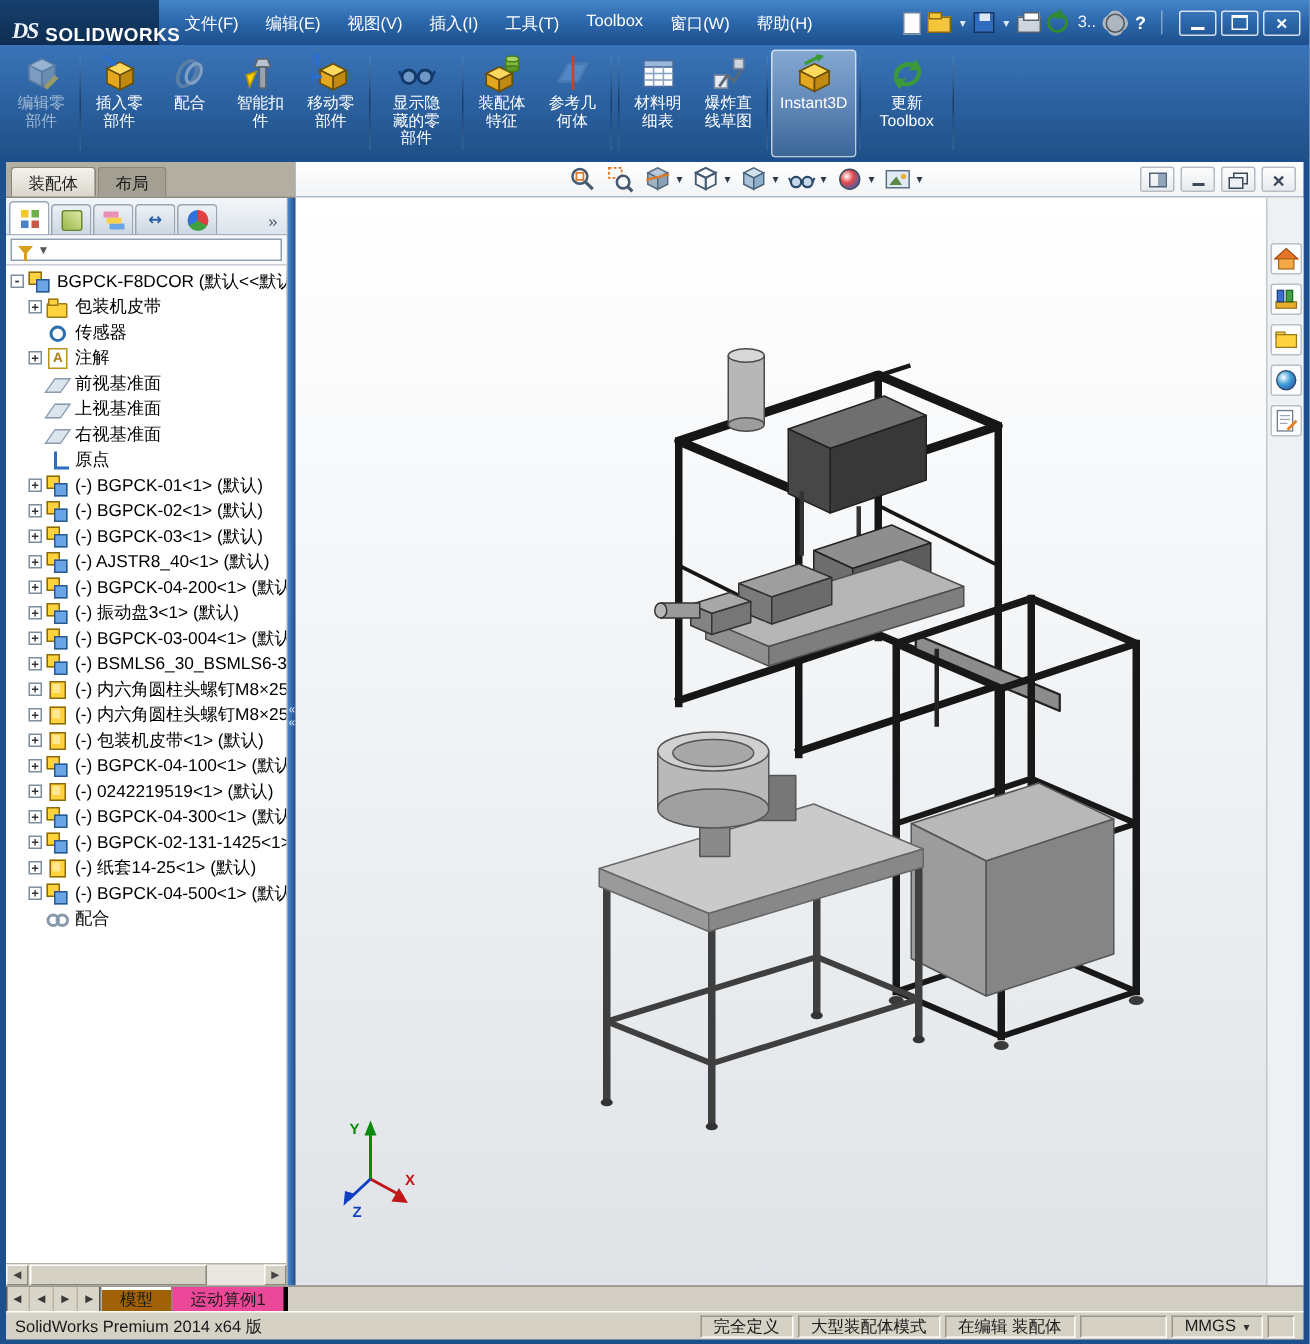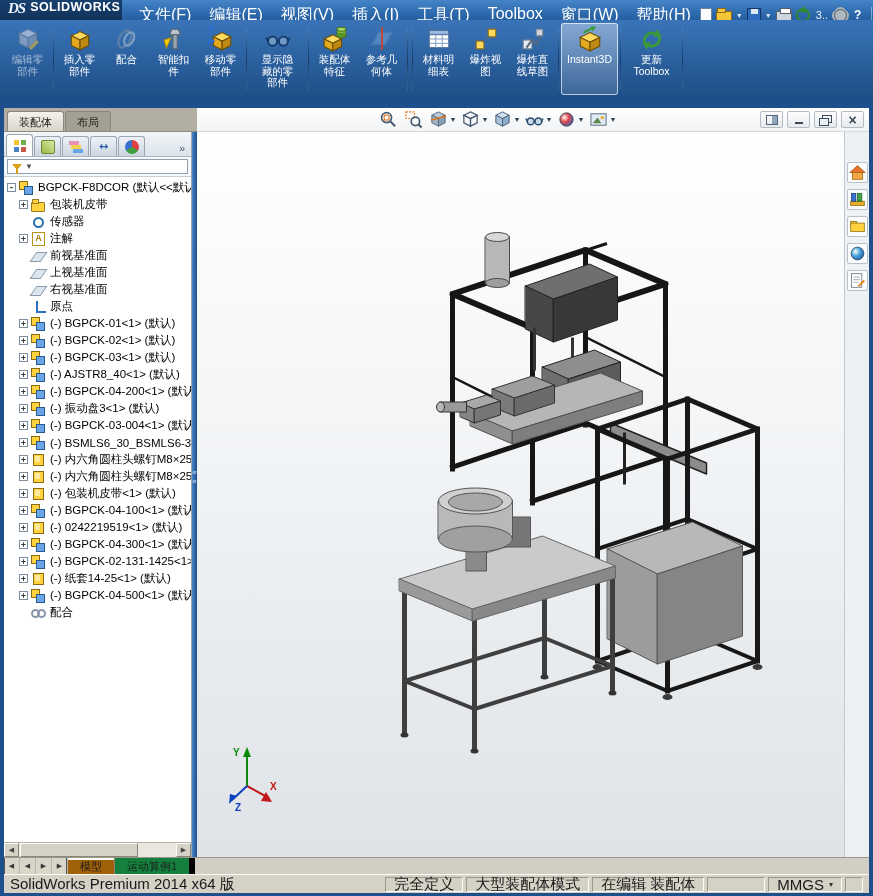--- a/index.html
+++ b/index.html
@@ -3,26 +3,26 @@
 <meta charset="utf-8">
 <style>
   *{box-sizing:border-box;margin:0;padding:0}
   html,body{width:873px;height:896px;overflow:hidden}
   body{font-family:"Liberation Sans","DejaVu Sans",sans-serif;font-size:12px;cursor:default}
   #app{position:relative;width:873px;height:896px;background:#1d4f8c;overflow:hidden}
 
   
   #titlebar{position:absolute;top:0;left:0;right:0;height:30px;display:flex;align-items:center;
     background:linear-gradient(180deg,#4585c8 0%,#2d69ad 45%,#1d4f8c 100%);color:#fff}
-  #logo{height:30px;width:122px;flex:none;display:flex;align-items:flex-start;gap:5px;padding-left:8px;
+  #logo{height:30px;width:106px;flex:none;display:flex;align-items:flex-end;gap:5px;padding-left:8px;
     background:linear-gradient(180deg,#17406f,#0e2d51)}
   #logo .ds{font:italic 800 15px "Liberation Serif",serif;color:#eef4fb;letter-spacing:-1px}
   #logo .sw{font:700 12.5px "Liberation Sans",sans-serif;letter-spacing:.4px}
   #menus{display:flex;margin-left:8px}
-  .menu-item{padding:4px 9px;font-size:16px;white-space:nowrap}
+  .menu-item{padding:4px 9px;font-size:11px;white-space:nowrap}
   #quickbar{margin-left:auto;display:flex;align-items:center;gap:4px;margin-right:8px}
   .qi{position:relative;width:16px;height:15px;flex:none}
   .qi-new{background:#fdfdfd;border:1px solid #6d84a0;width:12px;height:15px}
   .qi-open{width:16px;height:11px;background:#f5c63a;border:1px solid #8a6a10;margin-top:3px}
   .qi-open::before{content:"";position:absolute;left:0;top:-4px;width:7px;height:3px;background:#f5c63a;border:1px solid #8a6a10}
   .qi-save{width:14px;height:14px;background:#2f6bbf;border:1px solid #14355f}
   .qi-save::before{content:"";position:absolute;left:3px;top:0;width:7px;height:5px;background:#dce6f2}
   .qi-print{width:16px;height:11px;background:#cfd5dc;border:1px solid #57616d;margin-top:2px}
   .qi-print::before{content:"";position:absolute;left:3px;top:-4px;width:9px;height:4px;background:#fff;border:1px solid #57616d}
   .qi-rebuild{width:14px;height:14px;border:2.5px solid #2f8a33;border-radius:50%}
@@ -35,21 +35,21 @@
   .qcaret::before{content:"▾"}
   .qsep{width:1px;height:16px;background:rgba(255,255,255,.4);margin:0 3px}
   #winbtns{display:flex;gap:3px;margin-right:6px}
   .winbtn{width:25px;height:17px;border:1px solid rgba(255,255,255,.8);border-radius:2px;
     display:grid;place-items:center;color:#fff;position:relative}
   .winbtn.min::before{content:"";width:9px;height:2px;background:#fff;margin-top:7px}
   .winbtn.max::before{content:"";width:9px;height:7px;border:1.5px solid #fff;border-top-width:2.5px}
   .winbtn.close::before{content:"×";font:700 13px/13px "Liberation Sans",sans-serif}
 
   
-  #ribbon{position:absolute;top:20px;left:0;right:0;height:75px;display:flex;align-items:center;
+  #ribbon{position:absolute;top:30px;left:0;right:0;height:75px;display:flex;align-items:center;
     padding:3px 0 0 4px;background:linear-gradient(180deg,#3a74b8 0%,#2b609e 55%,#1f5088 100%)}
   .rbtn{width:47px;min-height:72px;display:flex;flex-direction:column;align-items:center;padding:3px 0 2px;
     border-radius:3px;color:#fff;font-size:10.5px;line-height:11.5px;text-align:center;white-space:pre-line;flex:none}
   .rbtn svg{width:26px;height:26px;margin-bottom:2px;flex:none}
   .rbtn.wide{width:57px}
   .rbtn.disabled{opacity:.55}
   .rbtn.active{background:linear-gradient(180deg,rgba(255,255,255,.38),rgba(255,255,255,.12));
     box-shadow:inset 0 0 0 1px rgba(255,255,255,.65)}
   .rsep{width:1px;align-self:stretch;margin:5px 2px;flex:none;
     background:linear-gradient(180deg,rgba(255,255,255,.1),rgba(10,35,65,.6),rgba(255,255,255,.1))}
@@ -145,26 +145,26 @@
   #triad{position:absolute;left:30px;bottom:45px;width:52px;height:68px}
   #triad text{font:700 10px "Liberation Sans",sans-serif}
 
   
   #doctabs{position:absolute;left:4px;right:4px;bottom:22px;height:17px;background:#d2cec3;border-top:1px solid #9a968a;
     display:flex;align-items:stretch;font-size:11px}
   .nav{width:16px;display:grid;place-items:center;color:#3a3a3a;font-size:7px;border-right:1px solid #b9b5a9;background:#d9d5c9}
   .nav.first::before{content:"◀"} .nav.prev::before{content:"◀"} .nav.next::before{content:"▶"} .nav.last::before{content:"▶"}
   .nav.first,.nav.last{box-shadow:inset 3px 0 0 -2px #555}
   .nav.last{box-shadow:inset -3px 0 0 -2px #555}
-  .dtab{padding:1px 12px 0;display:flex;align-items:center;border-right:6px solid #000000;color:#1a1a1a;background:#15803d}
+  .dtab{padding:1px 12px 0;display:flex;align-items:center;border-right:3px solid #000000;color:#1a1a1a;background:#ec4899}
   .dtab.active{background:#a16207;border-right:1px solid #8a867a;box-shadow:inset 0 2px 0 #fff}
 
   
   #statusbar{position:absolute;left:4px;right:4px;bottom:3px;height:19px;background:#d5d1c5;border-top:1px solid #fdfcf8;
-    display:flex;align-items:center;font-size:15px;color:#1a1a1a;padding:0 6px;gap:3px}
+    display:flex;align-items:center;font-size:11px;color:#1a1a1a;padding:0 6px;gap:3px}
   .seg{height:15px;display:flex;align-items:center;padding:0 8px;gap:5px;
     border:1px solid;border-color:#9b968a #fdfcf9 #fdfcf9 #9b968a;white-space:nowrap}
   .seg.spacer{width:58px}
   .seg.endcap{width:18px}
   .scaret{font-size:8px;color:#333}
   .scaret::before{content:"▾"}
   #status-left{white-space:nowrap;margin-right:auto}
 </style>
 </head>
 <body>
@@ -296,29 +296,20 @@
       <svg viewBox="0 0 24 24">
           <rect x="3" y="4" width="18" height="16" fill="#ffffff" stroke="#4a6a9a"></rect>
           <rect x="3" y="4" width="18" height="4" fill="#9ab8dd" stroke="#4a6a9a"></rect>
           <line x1="3" y1="12" x2="21" y2="12" stroke="#8aa6c6"></line>
           <line x1="3" y1="16" x2="21" y2="16" stroke="#8aa6c6"></line>
           <line x1="9" y1="8" x2="9" y2="20" stroke="#8aa6c6"></line>
           <line x1="15" y1="8" x2="15" y2="20" stroke="#8aa6c6"></line>
         </svg>
       <span>材料明
 细表</span>
-    </div>
-    <div class="rbtn">
-      <svg viewBox="0 0 24 24">
-          <rect x="3" y="14" width="7" height="7" fill="#ffd95e" stroke="#9a7408"></rect>
-          <rect x="14" y="3" width="7" height="7" fill="#ffd95e" stroke="#9a7408"></rect>
-          <line x1="9" y1="15" x2="15" y2="9" stroke="#5a6a7a" stroke-dasharray="2 1.6" stroke-width="1.4"></line>
-        </svg>
-      <span>爆炸视
-图</span>
     </div>
     <div class="rbtn">
       <svg viewBox="0 0 24 24">
           <rect x="3" y="13" width="8" height="8" fill="#e8ecf2" stroke="#7b8795"></rect>
           <polyline points="6,20 11,13 15,17 21,7" fill="none" stroke="#5a6a7a" stroke-width="1.8"></polyline>
           <rect x="15" y="3" width="6" height="6" fill="#cfd6df" stroke="#7b8795"></rect>
         </svg>
       <span>爆炸直
 线草图</span>
     </div>

